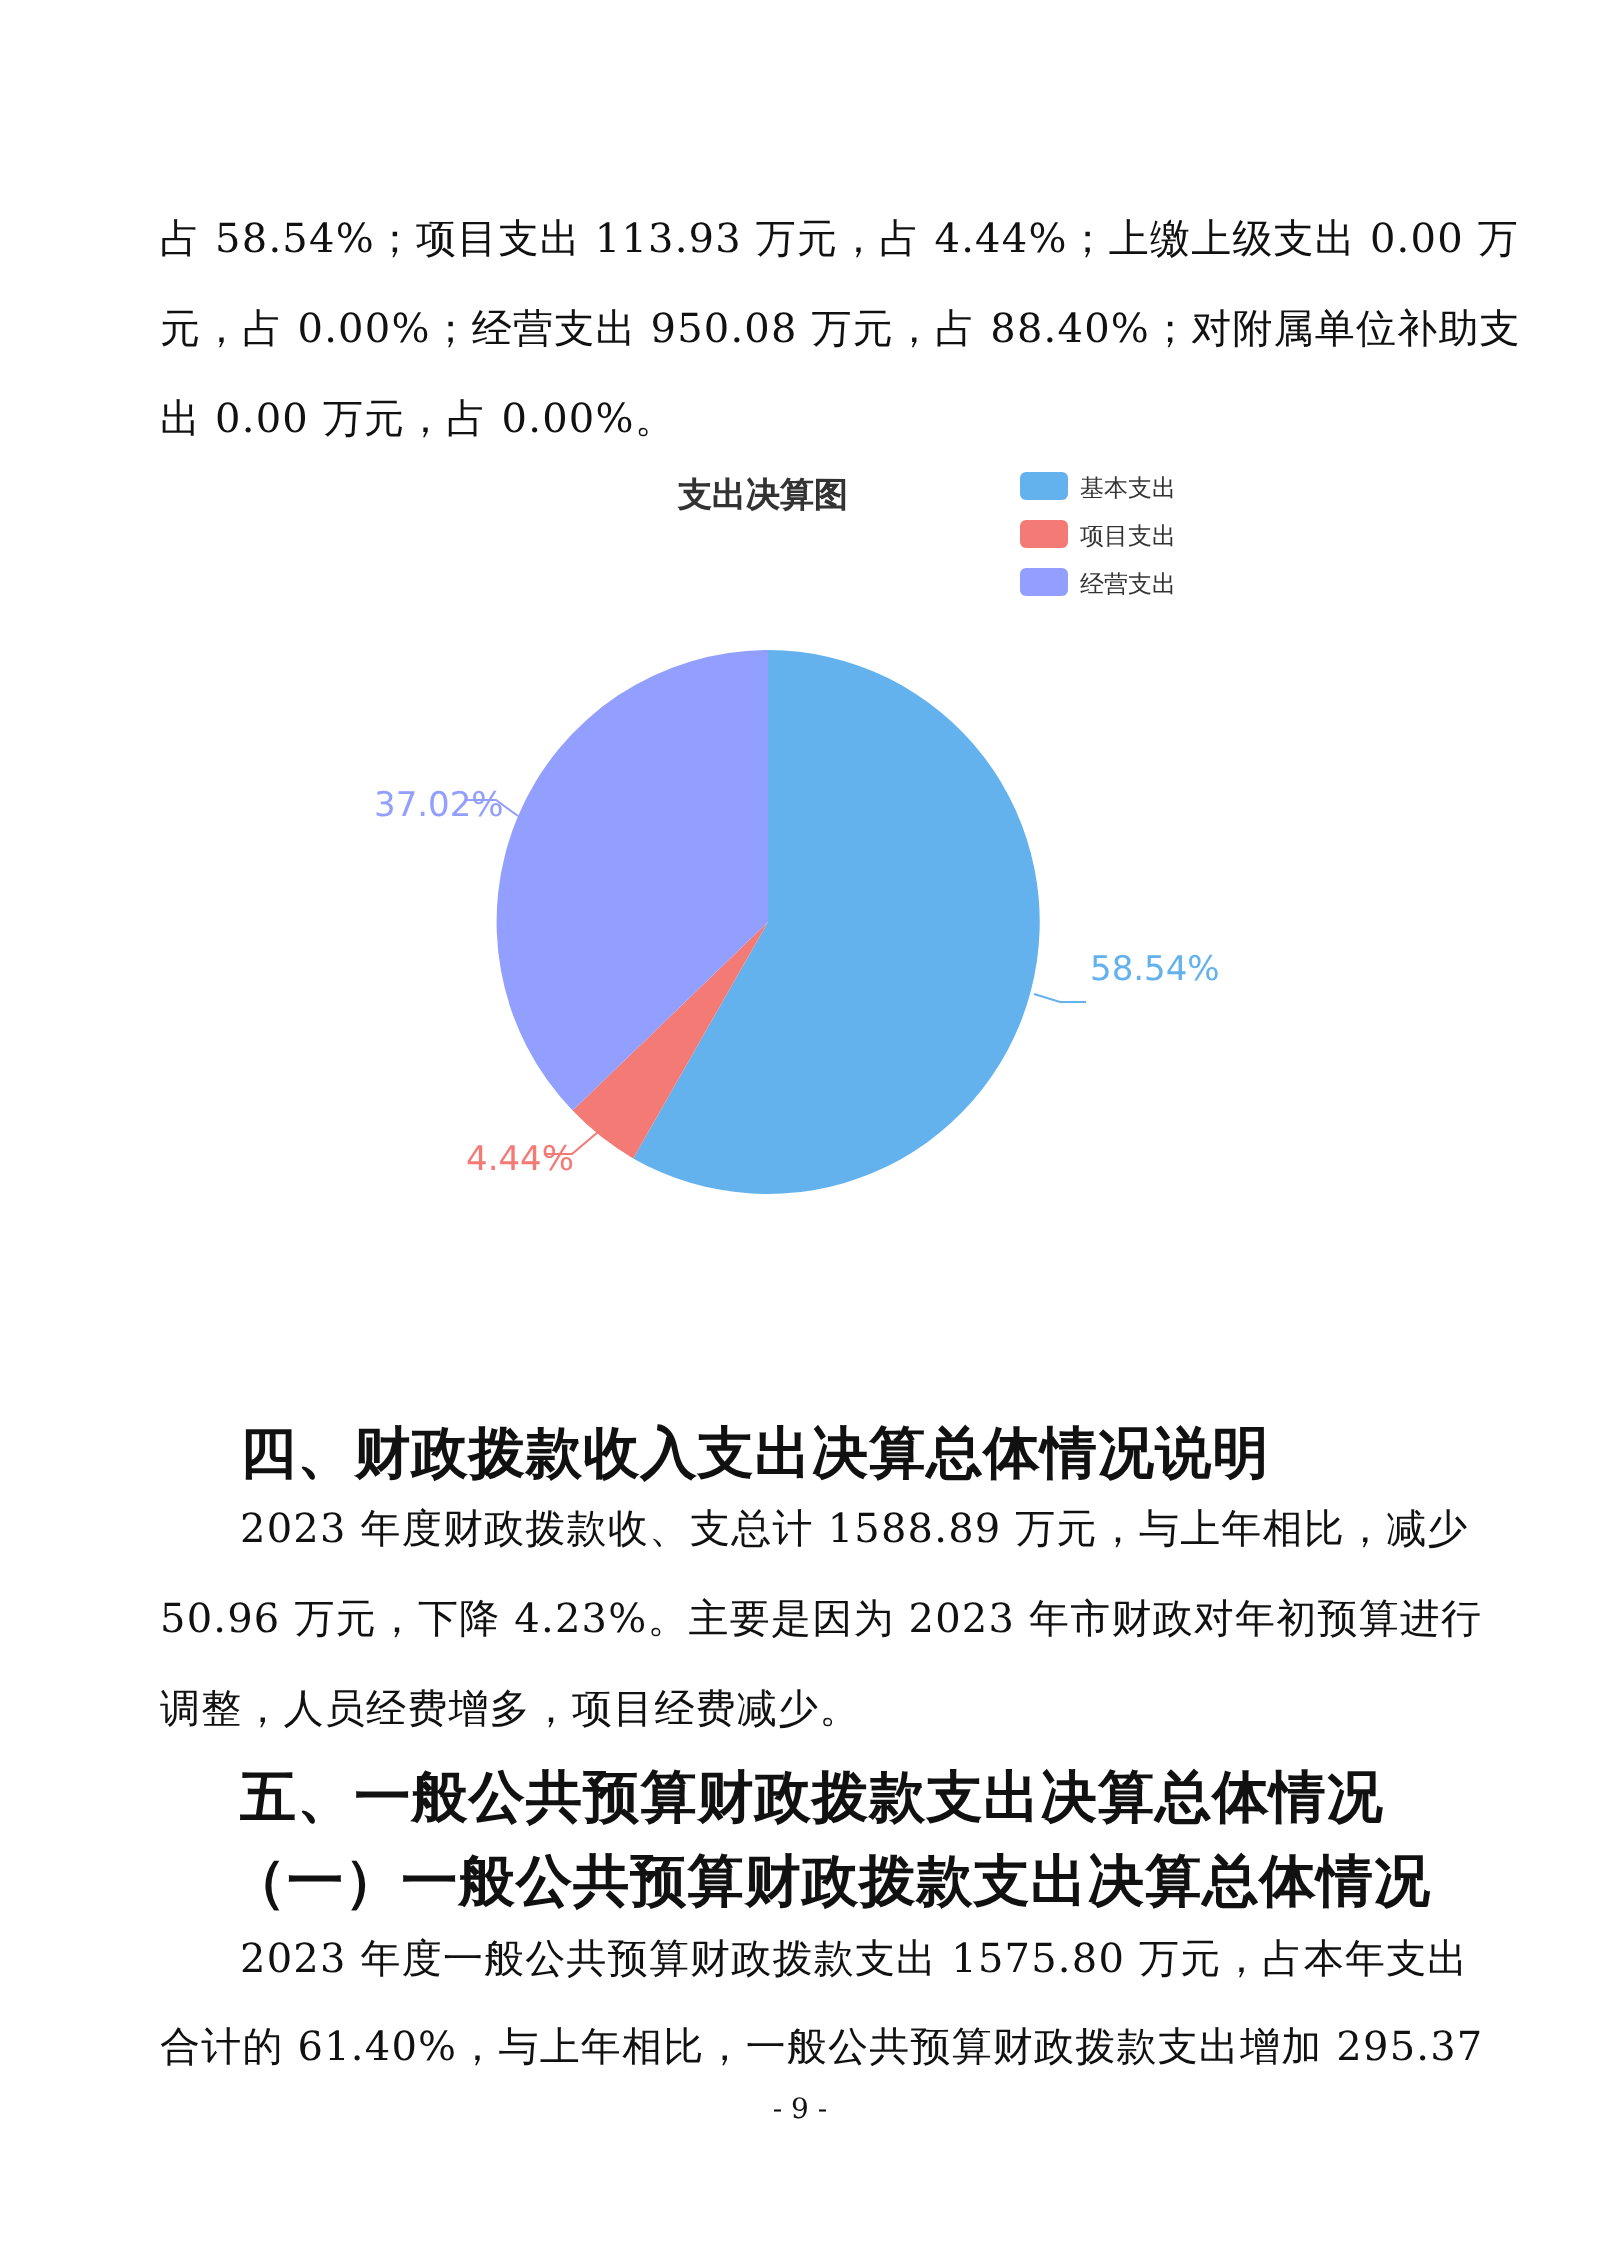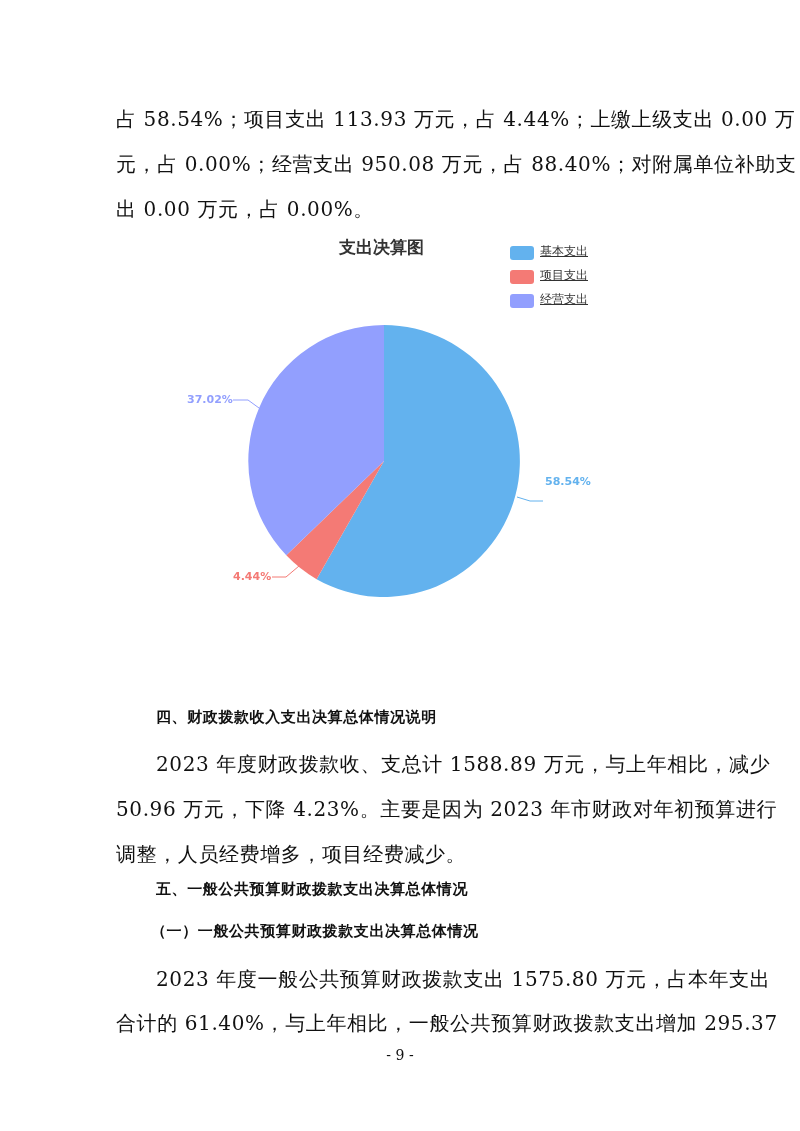--- a/index.html
+++ b/index.html
@@ -1,26 +1,26 @@
 <!DOCTYPE html>
 <html><head>
   <meta charset="utf-8">
   <style>
     html, body { margin: 0; padding: 0; background: #ffffff; }
     body { width: 800px; height: 1131px; position: relative; overflow: hidden;
            font-family: "DejaVu Serif", "Liberation Serif", serif; color: #111; }
-    .line { position: absolute; left: 80px; font-size: 20px; white-space: nowrap; letter-spacing: 0.6px; margin-left: 36px; }
+    .line { position: absolute; left: 80px; font-size: 20px; white-space: nowrap; letter-spacing: 0.6px; }
     .indent { left: 120px; }
-    .heading { font-family: Liberation Serif, serif; font-weight: bold; font-size: 15px; }
+    .heading { font-family: Liberation Serif, serif; font-weight: bold; font-size: 28px; }
     .chart-title { position: absolute; left: 339px; top: 236px; font-family: "DejaVu Sans", "Liberation Sans", sans-serif;
                    font-weight: bold; font-size: 17px; color: #333; }
     .legend { position: absolute; left: 510px; top: 236px; font-family: "DejaVu Sans", "Liberation Sans", sans-serif; font-size: 12px; color: #333; }
-    .legend-item { display: flex; align-items: flex-end; height: 24px; text-decoration: underline; }
+    .legend-item { display: flex; align-items: flex-start; height: 24px; }
     .swatch { width: 24px; height: 14px; border-radius: 3px; margin-right: 6px; }
-    .pie-label { position: absolute; font-family: "DejaVu Sans", "Liberation Sans", sans-serif; font-size: 11px; font-weight: bold; }
+    .pie-label { position: absolute; font-family: "DejaVu Sans", "Liberation Sans", sans-serif; font-size: 17px; }
     .page-num { position: absolute; top: 1047px; left: 0; width: 800px; text-align: center; font-size: 14px; }
   </style>
 </head>
 <body>
 
 <div>
   <div class="line" style="top:106px">占 58.54%；项目支出 113.93 万元，占 4.44%；上缴上级支出 0.00 万</div>
   <div class="line" style="top:151px">元，占 0.00%；经营支出 950.08 万元，占 88.40%；对附属单位补助支</div>
   <div class="line" style="top:196px">出 0.00 万元，占 0.00%。</div>
 </div>

